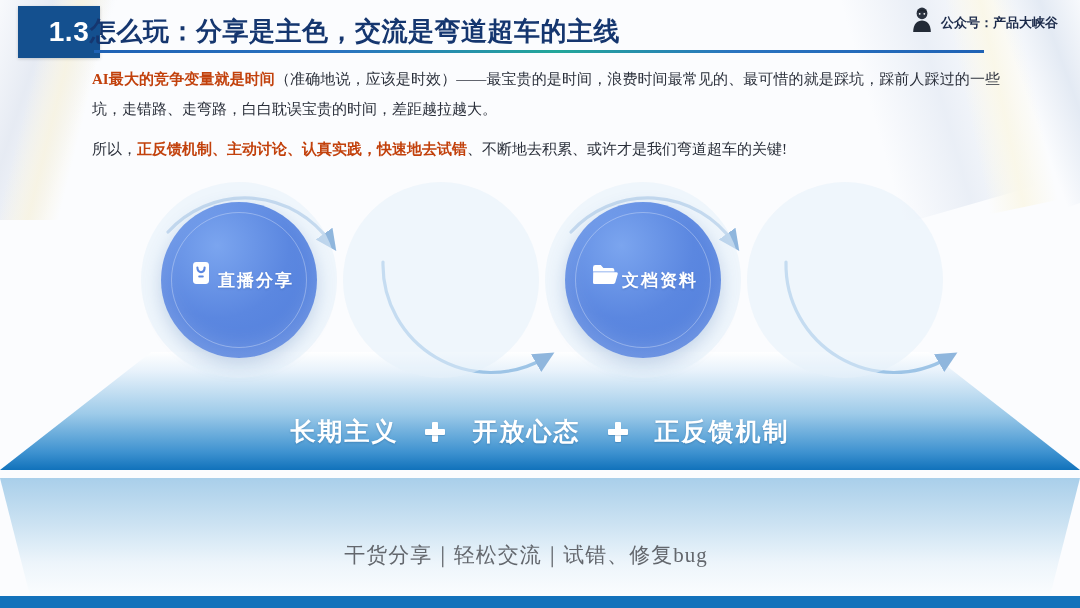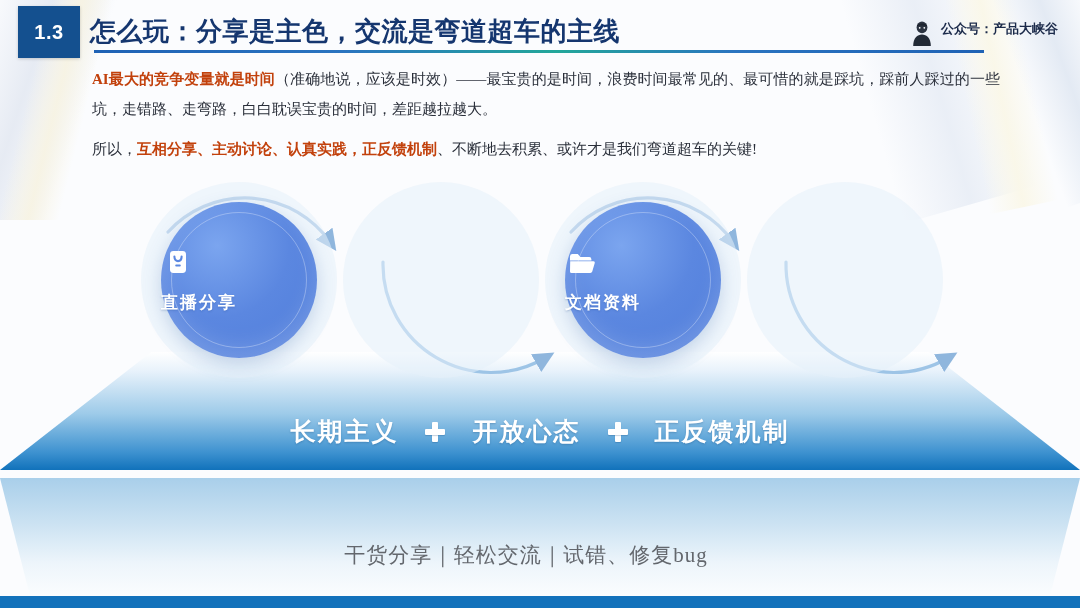--- a/index.html
+++ b/index.html
@@ -24,34 +24,35 @@
       background:linear-gradient(90deg,rgba(255,255,255,0),rgba(250,247,231,.9),rgba(255,255,255,0));}
   .s5{left:1020px;top:-60px;width:90px;height:260px;transform:rotate(-20deg);
       background:linear-gradient(90deg,rgba(255,255,255,0),rgba(226,233,243,.95),rgba(255,255,255,0));}
 
   
   .badge{
     position:absolute;left:18px;top:6px;width:62px;height:52px;
     background:#14508f;color:#ffffff;
     display:flex;align-items:center;justify-content:center;
     font-family:"Liberation Sans","DejaVu Sans",sans-serif;
-    font-size:20px;font-weight:700;letter-spacing:.5px;
+    font-size:28px;font-weight:700;letter-spacing:.5px;
     box-shadow:0 1px 3px rgba(0,0,0,.18);
+    padding-left:20px;
   }
   .title{
     position:absolute;left:90px;top:14px;
     font-size:26px;font-weight:700;color:#15366f;
     letter-spacing:.5px;white-space:nowrap;
   }
   .title-rule{
     position:absolute;left:94px;top:50px;width:890px;height:3px;
     background:linear-gradient(90deg,#1f62b5 0%,#2a74c0 28%,#23a79a 52%,#2a74c0 72%,#1f62b5 100%);
   }
   .wx{
-    position:absolute;right:22px;top:20px;display:flex;align-items:flex-start;gap:7px;
+    position:absolute;right:22px;top:6px;display:flex;align-items:flex-end;gap:7px;
   }
   .wx-avatar{width:24px;height:26px;position:relative;display:block;}
   .wx-label{
     font-size:13px;font-weight:700;color:#1b2a4a;white-space:nowrap;
     font-family:"Liberation Serif","DejaVu Serif",serif;
   }
 
   
   .para{
     position:absolute;left:92px;width:908px;
@@ -100,21 +101,21 @@
 
   
   .circles{position:absolute;left:0;top:182px;width:1080px;height:200px;}
   .node{position:absolute;top:0;width:196px;height:196px;}
   .halo{
     position:absolute;left:0;top:0;width:196px;height:196px;border-radius:50%;
     background:rgba(230,240,250,.55);
   }
   .disc{
     position:absolute;left:20px;top:20px;width:156px;height:156px;border-radius:50%;
-    display:flex;flex-direction:column;justify-content:center;
+    display:flex;flex-direction:row;align-items:center;justify-content:center;
     box-shadow:0 6px 18px rgba(60,110,175,.26), inset 0 -10px 22px rgba(255,255,255,.18);
   }
   .disc.blue{background:radial-gradient(circle at 36% 28%,#7ba5ef 0%,#5b87e0 48%,#4f7ddb 100%);}
   .disc.cyan{background:radial-gradient(circle at 36% 28%,#74c9ec 0%,#52b6e3 48%,#46aede 100%);}
   .disc-ring{
     position:absolute;left:10px;top:10px;right:10px;bottom:10px;border-radius:50%;
     border:1px solid rgba(255,255,255,.30);
   }
   .node-icon{width:34px;height:34px;margin-bottom:10px;position:relative;z-index:2;}
   .node-label{
@@ -151,21 +152,21 @@
         <path d="M3.2 26 C3.2 18.2 7.4 14.6 12 14.6 C16.6 14.6 20.8 18.2 20.8 26 Z" fill="#222a36"></path>
       </svg>
     </span>
     <span class="wx-label">公众号：产品大峡谷</span>
   </div>
 
   <div class="para p1">
     <span class="em">AI最大的竞争变量就是时间</span><span>（准确地说，应该是时效）——最宝贵的是时间，浪费时间最常见的、最可惜的就是踩坑，踩前人踩过的一些坑，走错路、走弯路，白白耽误宝贵的时间，差距越拉越大。</span>
   </div>
   <div class="para p2">
-    <span>所以，</span><span class="em">互相分享、主动讨论、认真实践，正反馈机制</span><span>、不断地去积累、或许才是我们弯道超车的关键!</span>
+    <span>所以，</span><span class="em">正反馈机制、主动讨论、认真实践，快速地去试错</span><span>、不断地去积累、或许才是我们弯道超车的关键!</span>
   </div>
 
   <div class="band"></div>
 
   <svg class="arrows" viewBox="0 0 1080 230">
     <defs>
       <marker id="ah" markerWidth="7" markerHeight="7" refX="3.2" refY="3.2" orient="auto">
         <path d="M0,0 L6.6,3.2 L0,6.4 Z" fill="#8fb6dd"></path>
       </marker>
     </defs>

